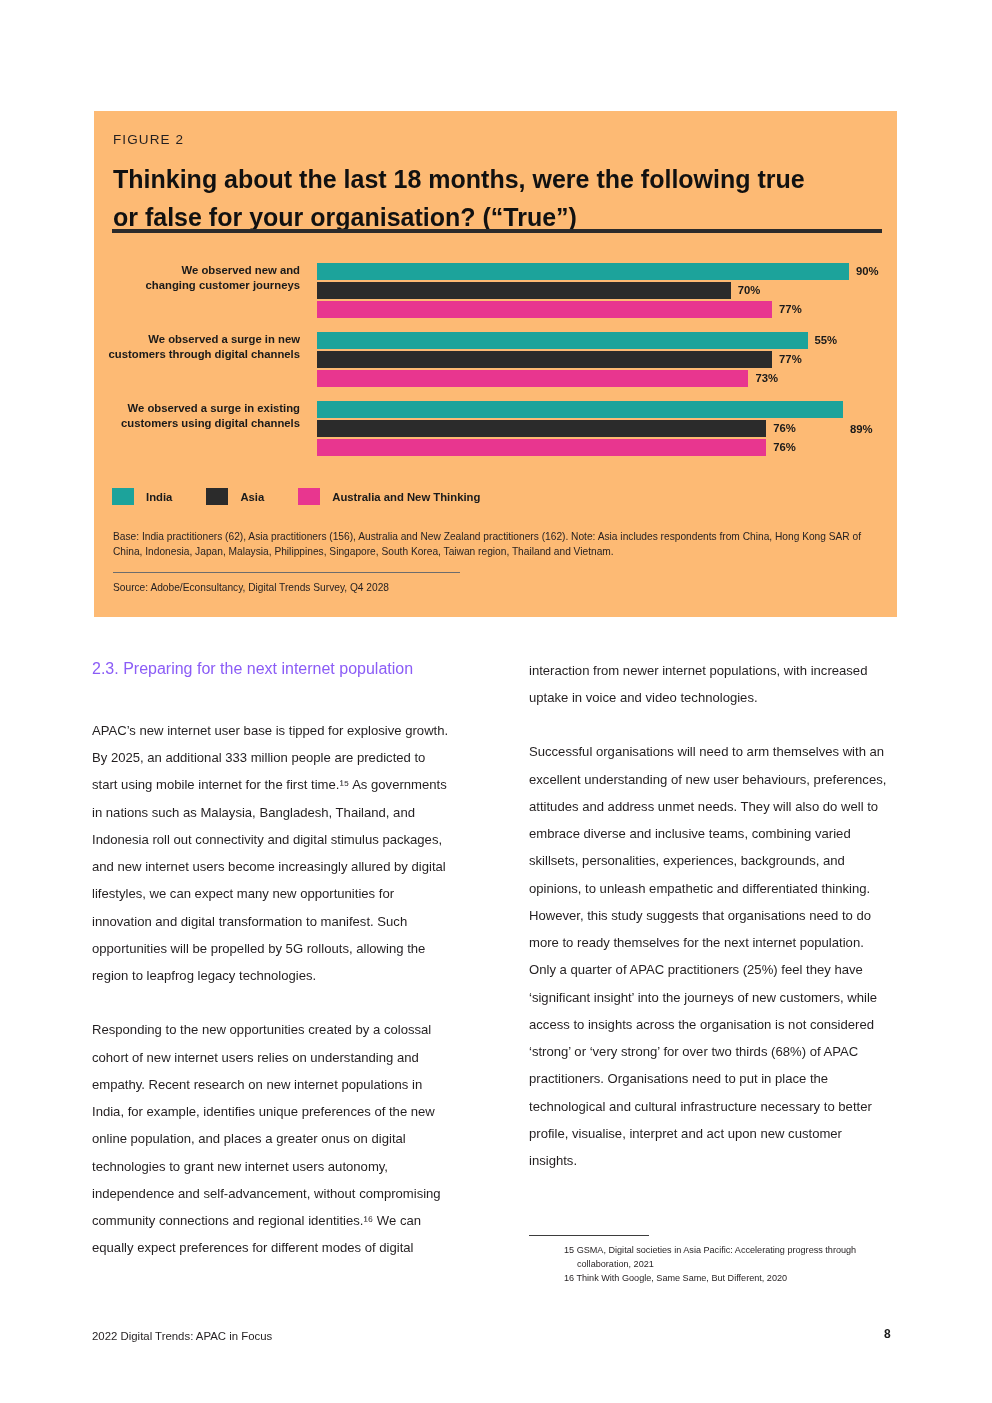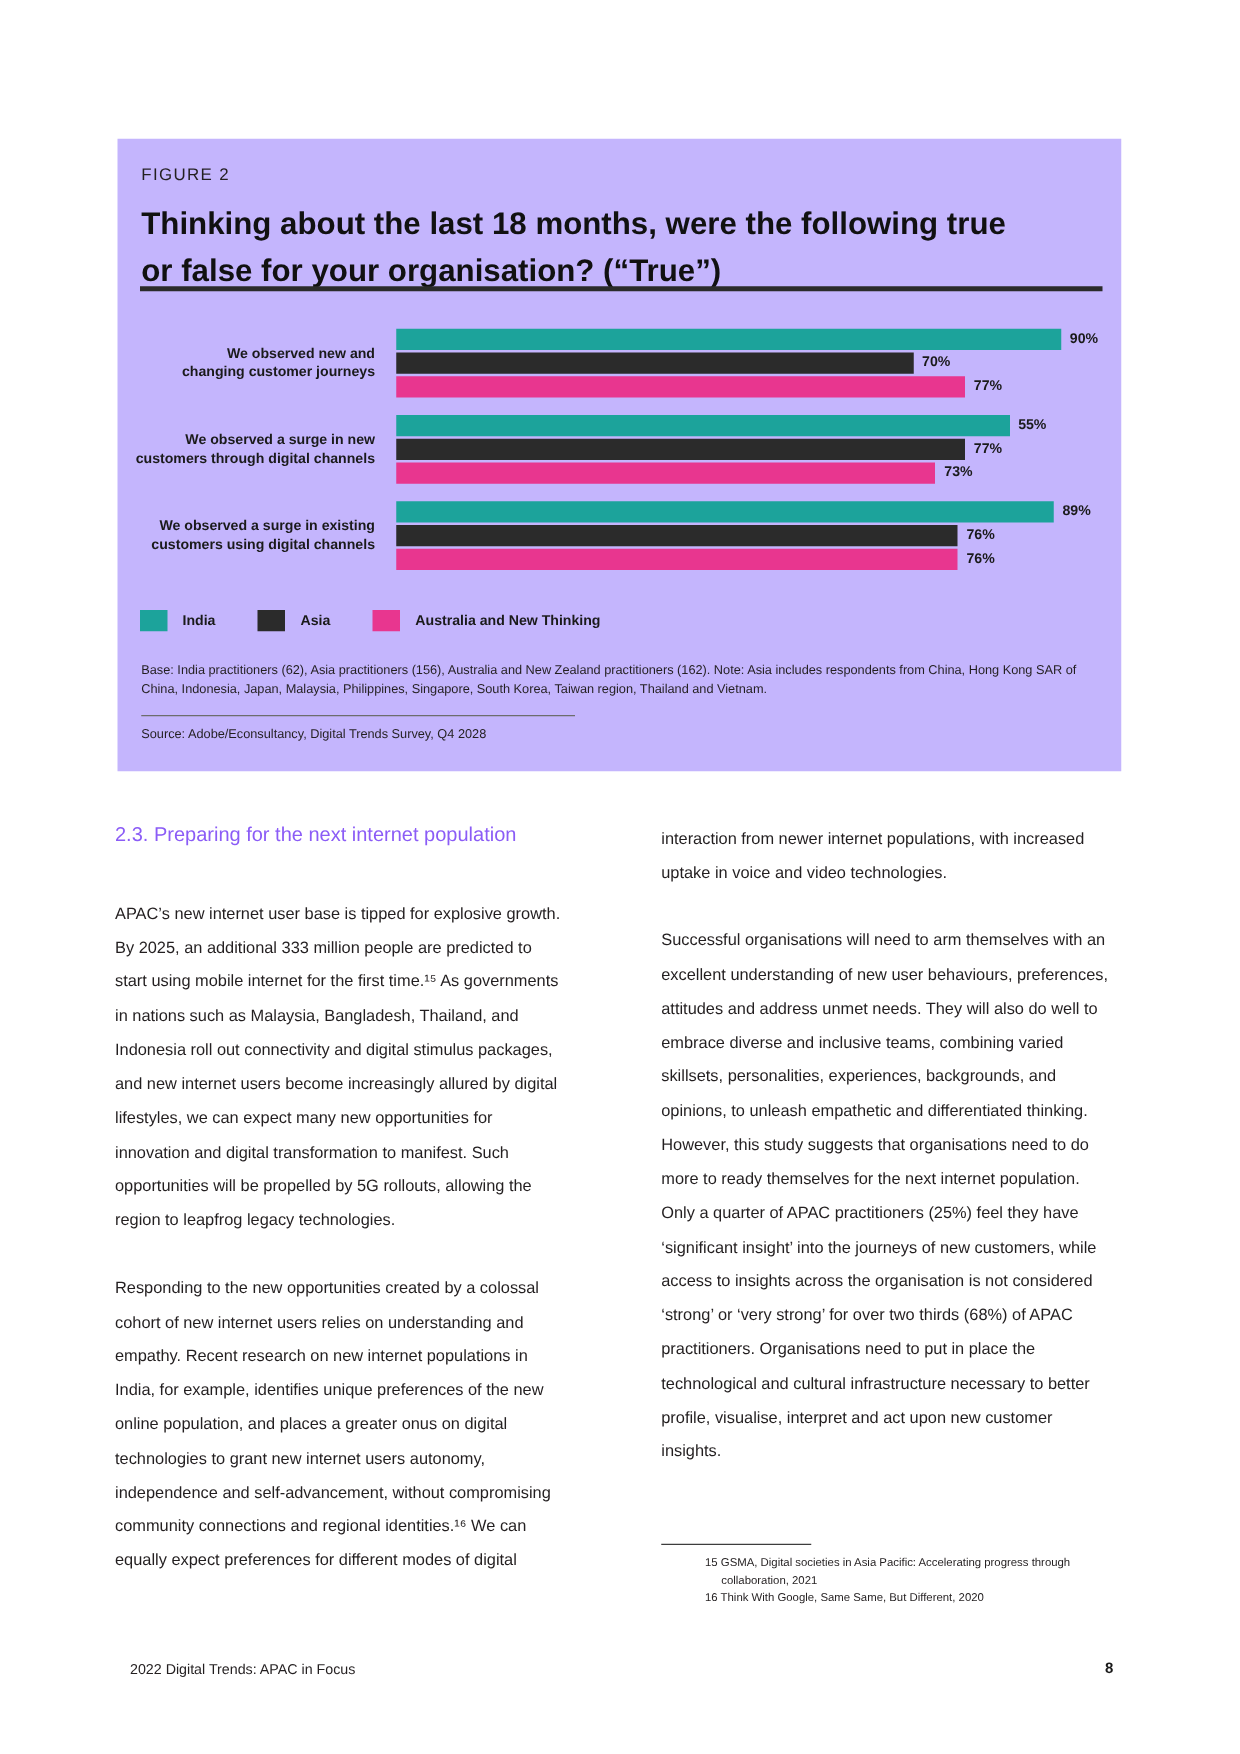--- a/index.html
+++ b/index.html
@@ -16,21 +16,21 @@
     overflow: hidden;
   }
 
   
   .figure-panel {
     position: absolute;
     left: 94px;
     top: 111px;
     width: 803px;
     height: 506px;
-    background: #c4b5fd;
+    background: #fdba74;
     box-sizing: border-box;
   }
   .figure-kicker {
     position: absolute;
     left: 19px;
     top: 21px;
     font-size: 13.5px;
     letter-spacing: 1.1px;
     color: #231f20;
     font-weight: 400;
@@ -72,21 +72,20 @@
     top: 0;
     width: 206px;
     text-align: right;
     font-size: 11.3px;
     font-weight: bold;
     line-height: 1.32;
     color: #1a1a1a;
     height: 55px;
     display: flex;
     flex-direction: column;
-    justify-content: center;
     align-items: flex-end;
   }
   .bars {
     position: absolute;
     left: 223px;
     top: 0;
     right: 0;
   }
   .bar-row {
     position: relative;
@@ -208,21 +207,21 @@
     margin-left: 35px;
   }
   .footnote-item { margin-bottom: 0px; }
   .footnote-cont {
     padding-left: 13px;
   }
 
   
   .page-footer-title {
     position: absolute;
-    left: 104px;
+    left: 92px;
     top: 1330px;
     font-size: 11.4px;
     color: #231f20;
   }
   .page-number {
     position: absolute;
     left: 884px;
     top: 1327px;
     font-size: 12px;
     font-weight: bold;
@@ -282,21 +281,21 @@
         </div>
       </div>
       <div class="cat-group">
         <div class="cat-label">
           <span>We observed a surge in existing</span>
           <span>customers using digital channels</span>
         </div>
         <div class="bars">
           <div class="bar-row">
             <div class="bar-fill" style="width: 525.99px; background: rgb(28, 163, 155);"></div>
-            <div class="bar-value" style="left: 525.99px;">89%</div>
+            <div class="bar-value" style="left: 525.99px; margin-top: 20px;">89%</div>
           </div>
           <div class="bar-row">
             <div class="bar-fill" style="width: 449.16px; background: rgb(43, 43, 43);"></div>
             <div class="bar-value" style="left: 449.16px;">76%</div>
           </div>
           <div class="bar-row">
             <div class="bar-fill" style="width: 449.16px; background: rgb(232, 54, 143);"></div>
             <div class="bar-value" style="left: 449.16px;">76%</div>
           </div>
         </div>

